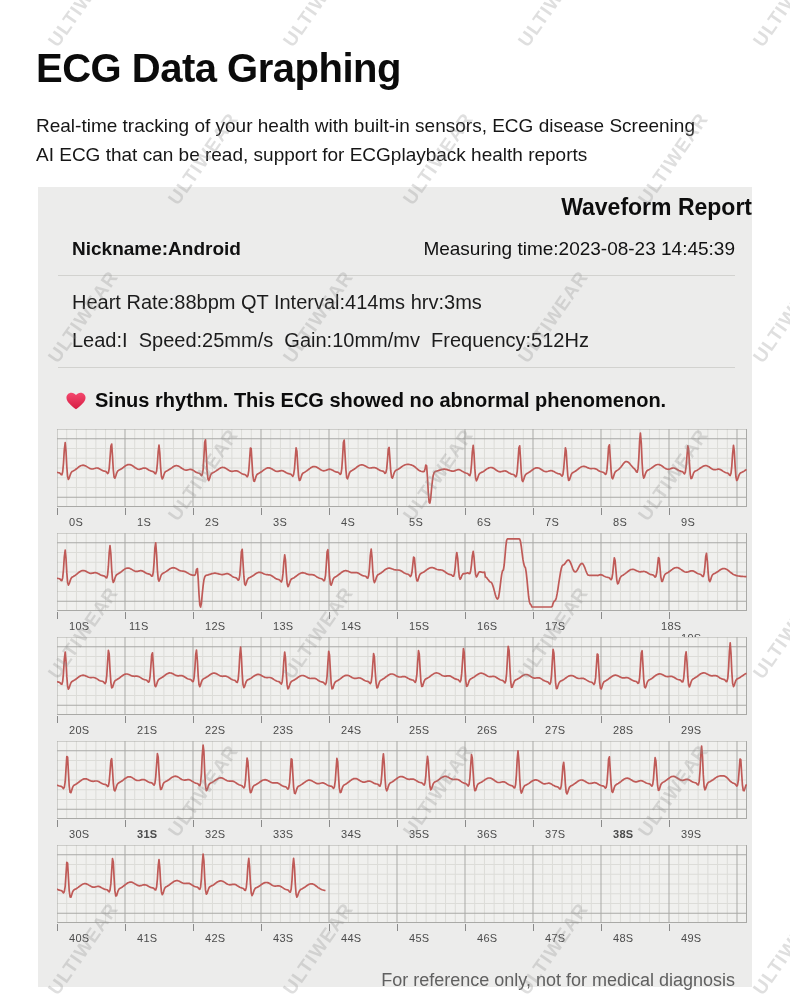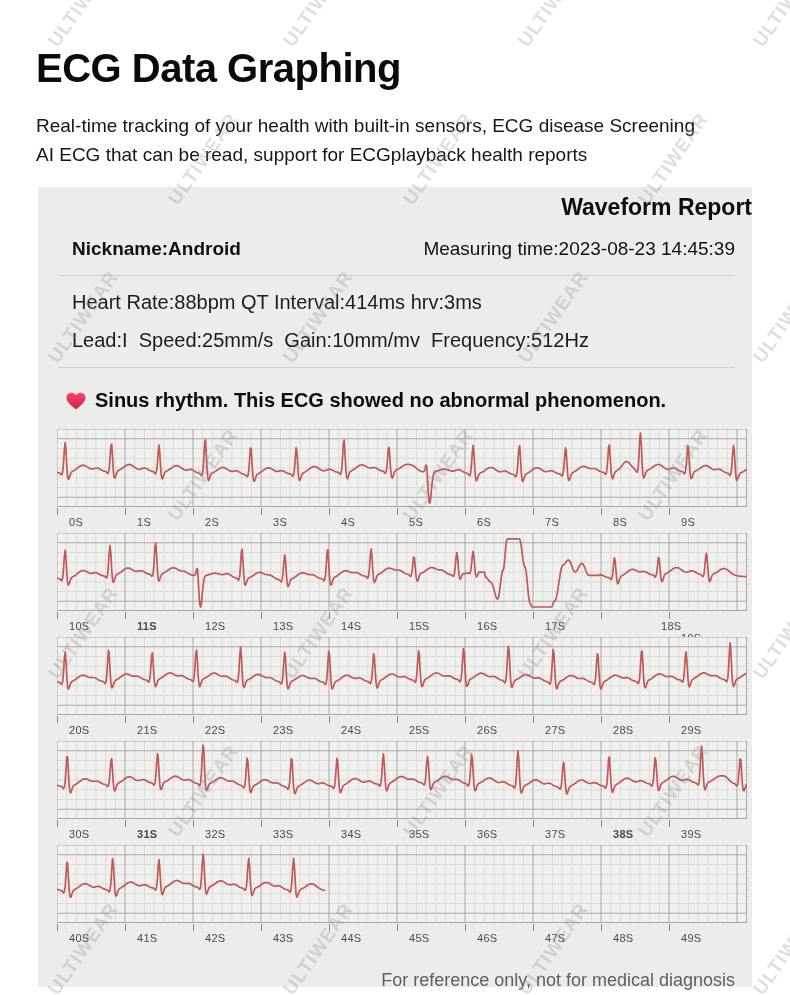--- a/index.html
+++ b/index.html
@@ -142,21 +142,21 @@
           <svg width="690" height="78">
             <rect width="690" height="78" fill="#f0f0ee"></rect>
             <path d="M9.71 0 V78 M19.43 0 V78 M29.14 0 V78 M38.86 0 V78 M48.57 0 V78 M58.29 0 V78 M77.71 0 V78 M87.43 0 V78 M97.14 0 V78 M106.86 0 V78 M116.57 0 V78 M126.29 0 V78 M145.71 0 V78 M155.43 0 V78 M165.14 0 V78 M174.86 0 V78 M184.57 0 V78 M194.29 0 V78 M213.71 0 V78 M223.43 0 V78 M233.14 0 V78 M242.86 0 V78 M252.57 0 V78 M262.29 0 V78 M281.71 0 V78 M291.43 0 V78 M301.14 0 V78 M310.86 0 V78 M320.57 0 V78 M330.29 0 V78 M349.71 0 V78 M359.43 0 V78 M369.14 0 V78 M378.86 0 V78 M388.57 0 V78 M398.29 0 V78 M417.71 0 V78 M427.43 0 V78 M437.14 0 V78 M446.86 0 V78 M456.57 0 V78 M466.29 0 V78 M485.71 0 V78 M495.43 0 V78 M505.14 0 V78 M514.86 0 V78 M524.57 0 V78 M534.29 0 V78 M553.71 0 V78 M563.43 0 V78 M573.14 0 V78 M582.86 0 V78 M592.57 0 V78 M602.29 0 V78 M621.71 0 V78 M631.43 0 V78 M641.14 0 V78 M650.86 0 V78 M660.57 0 V78 M670.29 0 V78 M0 19.50 H690 M0 29.25 H690 M0 39.00 H690 M0 48.75 H690 M0 58.50 H690 " stroke="#dcdcd8" stroke-width="1" fill="none"></path>
             <path d="M0.00 0 V78 M68.00 0 V78 M136.00 0 V78 M204.00 0 V78 M272.00 0 V78 M340.00 0 V78 M408.00 0 V78 M476.00 0 V78 M544.00 0 V78 M612.00 0 V78 M680.00 0 V78 M689.50 0 V78 M0 0.00 H690 M0 9.75 H690 M0 68.25 H690 M0 77.50 H690 " stroke="#a9a9a6" stroke-width="1" fill="none"></path>
             <path d="M0.0 45.2L0.8 45.4L1.6 45.5L2.4 45.7L3.3 46.3L4.1 47.4L4.9 47.6L5.7 44.7L6.5 36.5L7.3 23.8L8.2 17.0L9.0 25.3L9.8 39.9L10.6 49.4L11.4 52.1L12.2 50.7L13.1 47.9L13.9 45.7L14.7 44.5L15.5 43.9L16.3 43.5L17.1 43.0L18.0 42.5L18.8 41.9L19.6 41.2L20.4 40.6L21.2 39.9L22.0 39.3L22.8 38.7L23.7 38.2L24.5 37.8L25.3 37.6L26.1 37.5L26.9 37.6L27.7 37.8L28.6 38.1L29.4 38.5L30.2 39.0L31.0 39.4L31.8 39.8L32.6 40.1L33.5 40.3L34.3 40.3L35.1 40.2L35.9 40.1L36.7 39.9L37.5 39.7L38.4 39.7L39.2 39.8L40.0 40.0L40.8 40.4L41.6 40.8L42.4 41.3L43.2 41.8L44.1 42.2L44.9 42.4L45.7 42.7L46.5 42.8L47.3 43.0L48.1 43.6L49.0 44.7L49.8 44.8L50.6 41.8L51.4 33.2L52.2 19.8L53.0 12.6L53.9 21.2L54.7 36.6L55.5 46.6L56.3 49.4L57.1 48.0L57.9 45.2L58.8 43.0L59.6 41.8L60.4 41.2L61.2 40.8L62.0 40.3L62.8 39.8L63.6 39.2L64.5 38.6L65.3 37.9L66.1 37.3L66.9 36.6L67.7 36.1L68.5 35.6L69.4 35.3L70.2 35.1L71.0 35.0L71.8 35.1L72.6 35.3L73.4 35.7L74.3 36.1L75.1 36.6L75.9 37.1L76.7 37.6L77.5 38.0L78.3 38.3L79.2 38.4L80.0 38.4L80.8 38.3L81.6 38.1L82.4 37.9L83.2 37.7L84.0 37.7L84.9 37.8L85.7 38.1L86.5 38.5L87.3 39.0L88.1 39.5L88.9 40.0L89.8 40.4L90.6 40.7L91.4 40.9L92.2 41.1L93.0 41.3L93.8 42.1L94.7 43.2L95.5 43.0L96.3 39.1L97.1 29.1L97.9 14.9L98.7 9.9L99.6 21.3L100.4 37.1L101.2 46.1L102.0 48.2L102.8 46.4L103.6 43.7L104.4 41.7L105.3 40.7L106.1 40.2L106.9 39.8L107.7 39.4L108.5 38.9L109.3 38.4L110.2 37.8L111.0 37.2L111.8 36.6L112.6 36.0L113.4 35.5L114.2 35.2L115.1 34.9L115.9 34.7L116.7 34.8L117.5 34.9L118.3 35.2L119.1 35.6L120.0 36.1L120.8 36.5L121.6 37.0L122.4 37.4L123.2 37.7L124.0 37.9L124.8 38.0L125.7 38.1L126.5 38.2L127.3 38.4L128.1 38.6L128.9 39.0L129.7 39.4L130.6 39.9L131.4 40.4L132.2 40.9L133.0 41.3L133.8 41.6L134.6 41.9L135.5 42.1L136.3 42.2L137.1 42.3L137.9 42.2L138.7 40.5L139.5 36.3L140.4 35.6L141.2 45.9L142.0 61.2L142.8 71.9L143.6 74.0L144.4 70.3L145.2 61.5L146.1 52.8L146.9 47.0L147.7 44.0L148.5 42.8L149.3 42.3L150.1 42.1L151.0 41.9L151.8 41.6L152.6 41.4L153.4 41.1L154.2 40.9L155.0 40.6L155.9 40.5L156.7 40.3L157.5 40.2L158.3 40.2L159.1 40.3L159.9 40.5L160.8 40.6L161.6 40.9L162.4 41.1L163.2 41.3L164.0 41.5L164.8 41.6L165.6 41.6L166.5 41.4L167.3 41.3L168.1 41.0L168.9 40.8L169.7 40.7L170.5 40.7L171.4 40.9L172.2 41.3L173.0 41.8L173.8 42.3L174.6 42.9L175.4 43.4L176.3 43.9L177.1 44.3L177.9 44.5L178.7 44.8L179.5 45.1L180.3 46.0L181.2 47.2L182.0 46.6L182.8 42.1L183.6 31.5L184.4 18.5L185.2 16.4L186.0 29.2L186.9 43.7L187.7 51.1L188.5 52.3L189.3 50.2L190.1 47.5L190.9 45.8L191.8 44.9L192.6 44.5L193.4 44.2L194.2 43.7L195.0 43.3L195.8 42.8L196.7 42.2L197.5 41.6L198.3 41.0L199.1 40.5L199.9 40.1L200.7 39.7L201.6 39.4L202.4 39.3L203.2 39.4L204.0 39.6L204.8 39.8L205.6 40.2L206.4 40.6L207.3 41.0L208.1 41.3L208.9 41.5L209.7 41.7L210.5 41.7L211.3 41.8L212.2 41.9L213.0 42.0L213.8 42.3L214.6 42.7L215.4 43.2L216.2 43.8L217.1 44.4L217.9 45.0L218.7 45.5L219.5 45.9L220.3 46.2L221.1 46.4L222.0 46.6L222.8 47.1L223.6 48.3L224.4 48.9L225.2 46.8L226.0 40.4L226.8 29.5L227.7 21.8L228.5 27.2L229.3 40.4L230.1 50.2L230.9 53.6L231.7 52.6L232.6 49.9L233.4 47.6L234.2 46.3L235.0 45.7L235.8 45.3L236.6 44.9L237.5 44.4L238.3 43.8L239.1 43.2L239.9 42.6L240.7 42.0L241.5 41.4L242.4 40.8L243.2 40.4L244.0 40.0L244.8 39.8L245.6 39.7L246.4 39.8L247.2 40.0L248.1 40.2L248.9 40.6L249.7 40.9L250.5 41.2L251.3 41.4L252.1 41.6L253.0 41.6L253.8 41.6L254.6 41.6L255.4 41.7L256.2 41.9L257.0 42.1L257.9 42.6L258.7 43.1L259.5 43.6L260.3 44.2L261.1 44.6L261.9 45.0L262.8 45.3L263.6 45.5L264.4 45.7L265.2 46.0L266.0 46.8L266.8 47.8L267.6 47.2L268.5 42.6L269.3 31.9L270.1 18.8L270.9 16.7L271.7 29.3L272.5 43.7L273.4 51.1L274.2 52.1L275.0 50.0L275.8 47.2L276.6 45.4L277.4 44.5L278.3 43.9L279.1 43.5L279.9 43.0L280.7 42.4L281.5 41.8L282.3 41.2L283.2 40.5L284.0 39.9L284.8 39.2L285.6 38.7L286.4 38.2L287.2 37.9L288.0 37.7L288.9 37.7L289.7 37.8L290.5 38.0L291.3 38.3L292.1 38.7L292.9 39.1L293.8 39.4L294.6 39.6L295.4 39.7L296.2 39.7L297.0 39.7L297.8 39.6L298.7 39.6L299.5 39.6L300.3 39.8L301.1 40.1L301.9 40.5L302.7 41.0L303.6 41.5L304.4 42.0L305.2 42.4L306.0 42.7L306.8 42.9L307.6 43.0L308.4 43.2L309.3 43.8L310.1 44.9L310.9 45.1L311.7 42.3L312.5 34.6L313.3 22.6L314.2 16.2L315.0 24.0L315.8 38.0L316.6 47.0L317.4 49.6L318.2 48.2L319.1 45.4L319.9 43.2L320.7 42.0L321.5 41.4L322.3 41.0L323.1 40.5L324.0 40.0L324.8 39.4L325.6 38.8L326.4 38.1L327.2 37.4L328.0 36.8L328.8 36.3L329.7 35.8L330.5 35.4L331.3 35.2L332.1 35.1L332.9 35.2L333.7 35.4L334.6 35.7L335.4 36.0L336.2 36.3L337.0 36.6L337.8 36.8L338.6 36.9L339.5 37.0L340.3 37.0L341.1 37.0L341.9 37.1L342.7 37.3L343.5 37.6L344.4 38.0L345.2 38.5L346.0 39.1L346.8 39.7L347.6 40.1L348.4 40.5L349.2 40.8L350.1 41.0L350.9 41.2L351.7 41.6L352.5 42.5L353.3 43.5L354.1 42.7L355.0 39.0L355.8 31.6L356.6 24.1L357.4 24.8L358.2 34.1L359.0 43.4L359.9 47.9L360.7 47.9L361.5 45.5L362.3 42.8L363.1 41.2L363.9 40.5L364.8 40.0L365.6 39.6L366.4 39.2L367.2 38.7L368.0 38.1L368.8 37.5L369.6 36.9L370.5 36.3L371.3 35.7L372.1 35.3L372.9 34.9L373.7 34.7L374.5 34.6L375.4 34.6L376.2 34.8L377.0 35.1L377.8 35.4L378.6 35.8L379.4 36.2L380.3 36.5L381.1 36.7L381.9 36.8L382.7 36.9L383.5 36.9L384.3 37.0L385.2 37.2L386.0 37.5L386.8 38.0L387.6 38.5L388.4 39.1L389.2 39.7L390.0 40.3L390.9 40.8L391.7 41.1L392.5 41.4L393.3 41.6L394.1 41.7L394.9 42.2L395.8 43.2L396.6 43.2L397.4 40.5L398.2 34.1L399.0 24.6L399.8 19.5L400.7 25.4L401.5 36.3L402.3 43.9L403.1 46.3L403.9 45.2L404.7 42.9L405.6 41.3L406.4 40.7L407.2 40.6L408.0 40.6L408.8 40.4L409.6 40.2L410.4 39.9L411.3 40.0L412.1 40.6L412.9 40.4L413.7 37.7L414.5 31.6L415.3 22.9L416.2 18.4L417.0 24.1L417.8 34.4L418.6 41.6L419.4 44.0L420.2 43.0L421.1 40.8L421.9 39.2L422.7 38.8L423.5 38.9L424.3 39.1L425.1 39.3L426.0 39.4L426.8 39.3L427.6 39.2L428.4 44.0L429.2 44.3L430.0 45.1L430.8 46.2L431.7 47.3L432.5 48.4L433.3 49.0L434.1 49.2L434.9 50.2L435.7 52.2L436.6 55.0L437.4 58.1L438.2 61.2L439.0 63.8L439.8 65.5L440.6 66.1L441.5 64.5L442.3 60.1L443.1 53.9L443.9 47.2L444.7 41.4L445.5 37.9L446.4 36.9L447.2 32.0L448.0 23.2L448.8 13.7L449.6 7.3L450.4 5.9L451.2 5.9L452.1 5.9L452.9 5.9L453.7 5.9L454.5 5.9L455.3 5.9L456.1 5.9L457.0 5.9L457.8 5.9L458.6 5.9L459.4 5.9L460.2 5.9L461.0 5.9L461.9 5.9L462.7 6.1L463.5 8.6L464.3 13.5L465.1 19.9L465.9 26.2L466.8 31.1L467.6 33.6L468.4 34.7L469.2 39.3L470.0 46.7L470.8 55.4L471.6 63.5L472.5 69.2L473.3 71.2L474.1 72.0L474.9 74.0L475.7 74.0L476.5 74.0L477.4 74.0L478.2 74.0L479.0 74.0L479.8 74.0L480.6 74.0L481.4 74.0L482.3 74.0L483.1 74.0L483.9 74.0L484.7 74.0L485.5 74.0L486.3 74.0L487.2 74.0L488.0 74.0L488.8 74.0L489.6 74.0L490.4 74.0L491.2 74.0L492.0 74.0L492.9 74.0L493.7 74.0L494.5 74.0L495.3 73.2L496.1 70.3L496.9 68.5L497.8 67.8L498.6 66.9L499.4 64.4L500.2 60.4L501.0 55.5L501.8 49.9L502.7 44.4L503.5 39.5L504.3 35.5L505.1 33.0L505.9 32.1L506.7 31.8L507.6 31.0L508.4 29.9L509.2 28.8L510.0 27.7L510.8 27.1L511.6 27.0L512.4 27.7L513.3 29.2L514.1 31.1L514.9 33.3L515.7 35.5L516.5 37.3L517.3 38.5L518.2 38.9L519.0 38.6L519.8 37.7L520.6 36.5L521.4 34.9L522.2 33.3L523.1 31.9L523.9 30.9L524.7 30.4L525.5 30.6L526.3 31.5L527.1 33.2L528.0 35.2L528.8 37.5L529.6 39.5L530.4 41.2L531.2 42.1L532.0 42.3L532.8 42.3L533.7 42.3L534.5 42.3L535.3 42.3L536.1 42.3L536.9 42.3L537.7 42.3L538.6 42.3L539.4 42.3L540.2 42.3L541.0 42.6L541.8 42.1L542.6 41.8L543.5 41.7L544.3 41.8L545.1 42.1L545.9 42.4L546.7 42.9L547.5 43.3L548.4 43.7L549.2 44.0L550.0 44.2L550.8 44.4L551.6 44.5L552.4 44.9L553.2 45.9L554.1 46.7L554.9 45.4L555.7 40.7L556.5 32.1L557.3 24.8L558.1 27.4L559.0 38.0L559.8 47.1L560.6 50.9L561.4 50.3L562.2 47.7L563.0 45.1L563.9 43.6L564.7 42.9L565.5 42.4L566.3 42.0L567.1 41.4L567.9 40.9L568.8 40.2L569.6 39.6L570.4 38.9L571.2 38.3L572.0 37.7L572.8 37.1L573.6 36.7L574.5 36.5L575.3 36.3L576.1 36.3L576.9 36.5L577.7 36.8L578.5 37.2L579.4 37.6L580.2 38.0L581.0 38.3L581.8 38.6L582.6 38.8L583.4 38.8L584.3 38.7L585.1 38.6L585.9 38.5L586.7 38.4L587.5 38.5L588.3 38.7L589.2 39.1L590.0 39.5L590.8 40.0L591.6 40.5L592.4 40.9L593.2 41.3L594.0 41.6L594.9 41.7L595.7 41.9L596.5 42.2L597.3 43.1L598.1 44.1L598.9 43.3L599.8 39.5L600.6 32.1L601.4 24.6L602.2 25.3L603.0 34.5L603.8 43.8L604.7 48.3L605.5 48.3L606.3 45.8L607.1 43.2L607.9 41.5L608.7 40.7L609.6 40.3L610.4 39.8L611.2 39.4L612.0 38.8L612.8 38.2L613.6 37.6L614.4 37.0L615.3 36.4L616.1 35.8L616.9 35.3L617.7 34.9L618.5 34.7L619.3 34.5L620.2 34.6L621.0 34.8L621.8 35.1L622.6 35.5L623.4 36.1L624.2 36.6L625.1 37.2L625.9 37.8L626.7 38.3L627.5 38.7L628.3 39.0L629.1 39.2L630.0 39.1L630.8 39.0L631.6 38.7L632.4 38.4L633.2 38.1L634.0 37.9L634.8 37.8L635.7 37.9L636.5 38.1L637.3 38.5L638.1 39.0L638.9 39.5L639.7 40.0L640.6 40.5L641.4 40.8L642.2 41.0L643.0 41.2L643.8 41.5L644.6 42.3L645.5 43.5L646.3 43.4L647.1 40.5L647.9 33.3L648.7 23.6L649.5 20.3L650.4 28.6L651.2 40.2L652.0 47.2L652.8 48.7L653.6 46.9L654.4 44.2L655.2 42.2L656.1 41.2L656.9 40.8L657.7 40.4L658.5 40.0L659.3 39.5L660.1 39.0L661.0 38.5L661.8 37.9L662.6 37.3L663.4 36.8L664.2 36.3L665.0 35.9L665.9 35.7L666.7 35.6L667.5 35.6L668.3 35.8L669.1 36.1L669.9 36.6L670.8 37.1L671.6 37.8L672.4 38.4L673.2 39.1L674.0 39.7L674.8 40.3L675.6 40.9L676.5 41.4L677.3 41.8L678.1 42.1L678.9 42.4L679.7 42.6L680.5 42.8L681.4 43.0L682.2 43.1L683.0 43.2L683.8 43.3L684.6 43.3L685.4 43.4L686.3 43.5L687.1 43.5L687.9 43.6L688.7 43.6L689.5 43.7" stroke="#bf5a57" stroke-width="1.7" fill="none" stroke-linejoin="round"></path>
           </svg>
           <div class="labels">
             <span class="tick" style="left: 0px;"></span>
             <span class="tlabel" style="left: 6px;">10S</span>
             <span class="tick" style="left: 68px;"></span>
-            <span class="tlabel" style="left: 74px; font-weight: bold;">11S</span>
+            <span class="tlabel" style="left: 66px;">11S</span>
             <span class="tick" style="left: 136px;"></span>
             <span class="tlabel" style="left: 142px;">12S</span>
             <span class="tick" style="left: 204px;"></span>
             <span class="tlabel" style="left: 210px;">13S</span>
             <span class="tick" style="left: 272px;"></span>
             <span class="tlabel" style="left: 278px;">14S</span>
             <span class="tick" style="left: 340px;"></span>
             <span class="tlabel" style="left: 346px;">15S</span>
             <span class="tick" style="left: 408px;"></span>
             <span class="tlabel" style="left: 414px;">16S</span>

